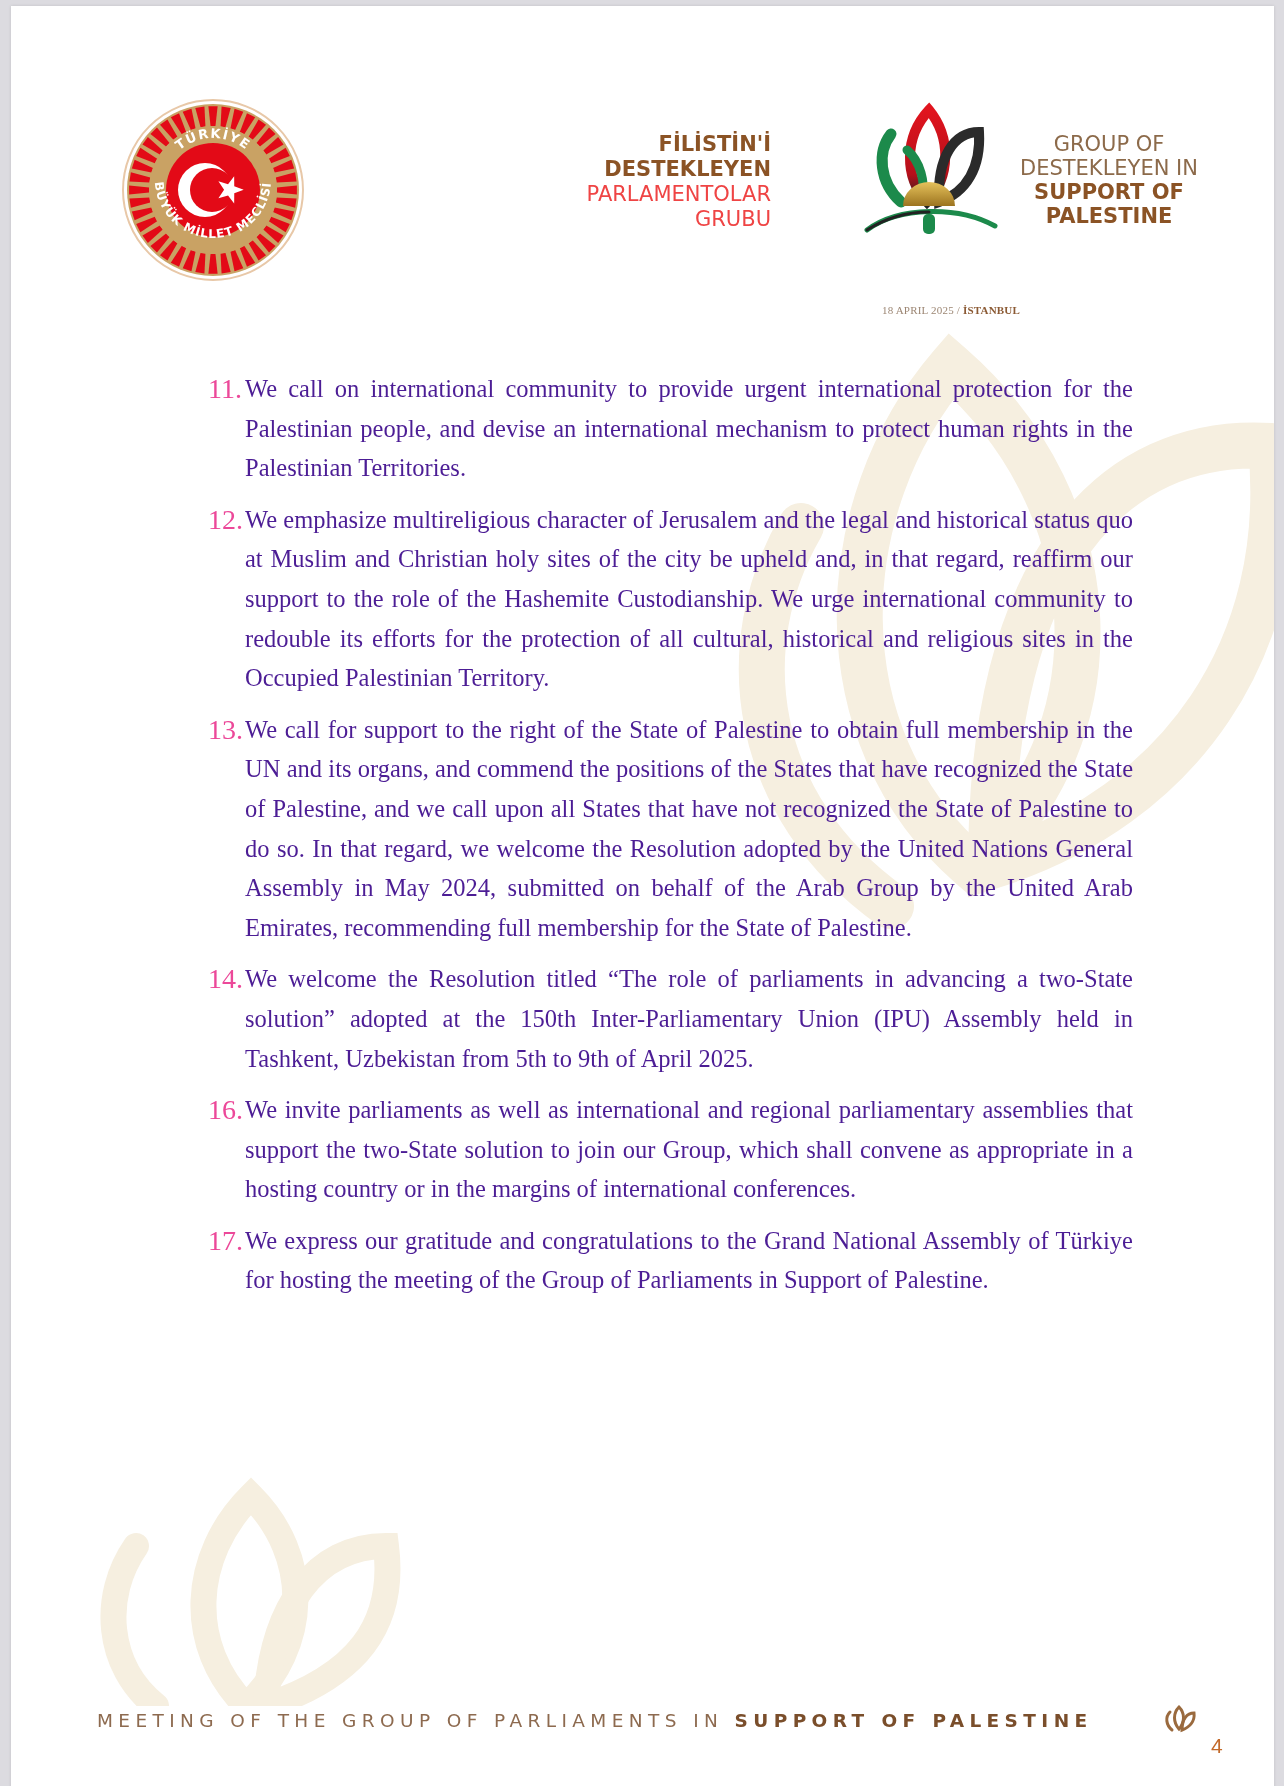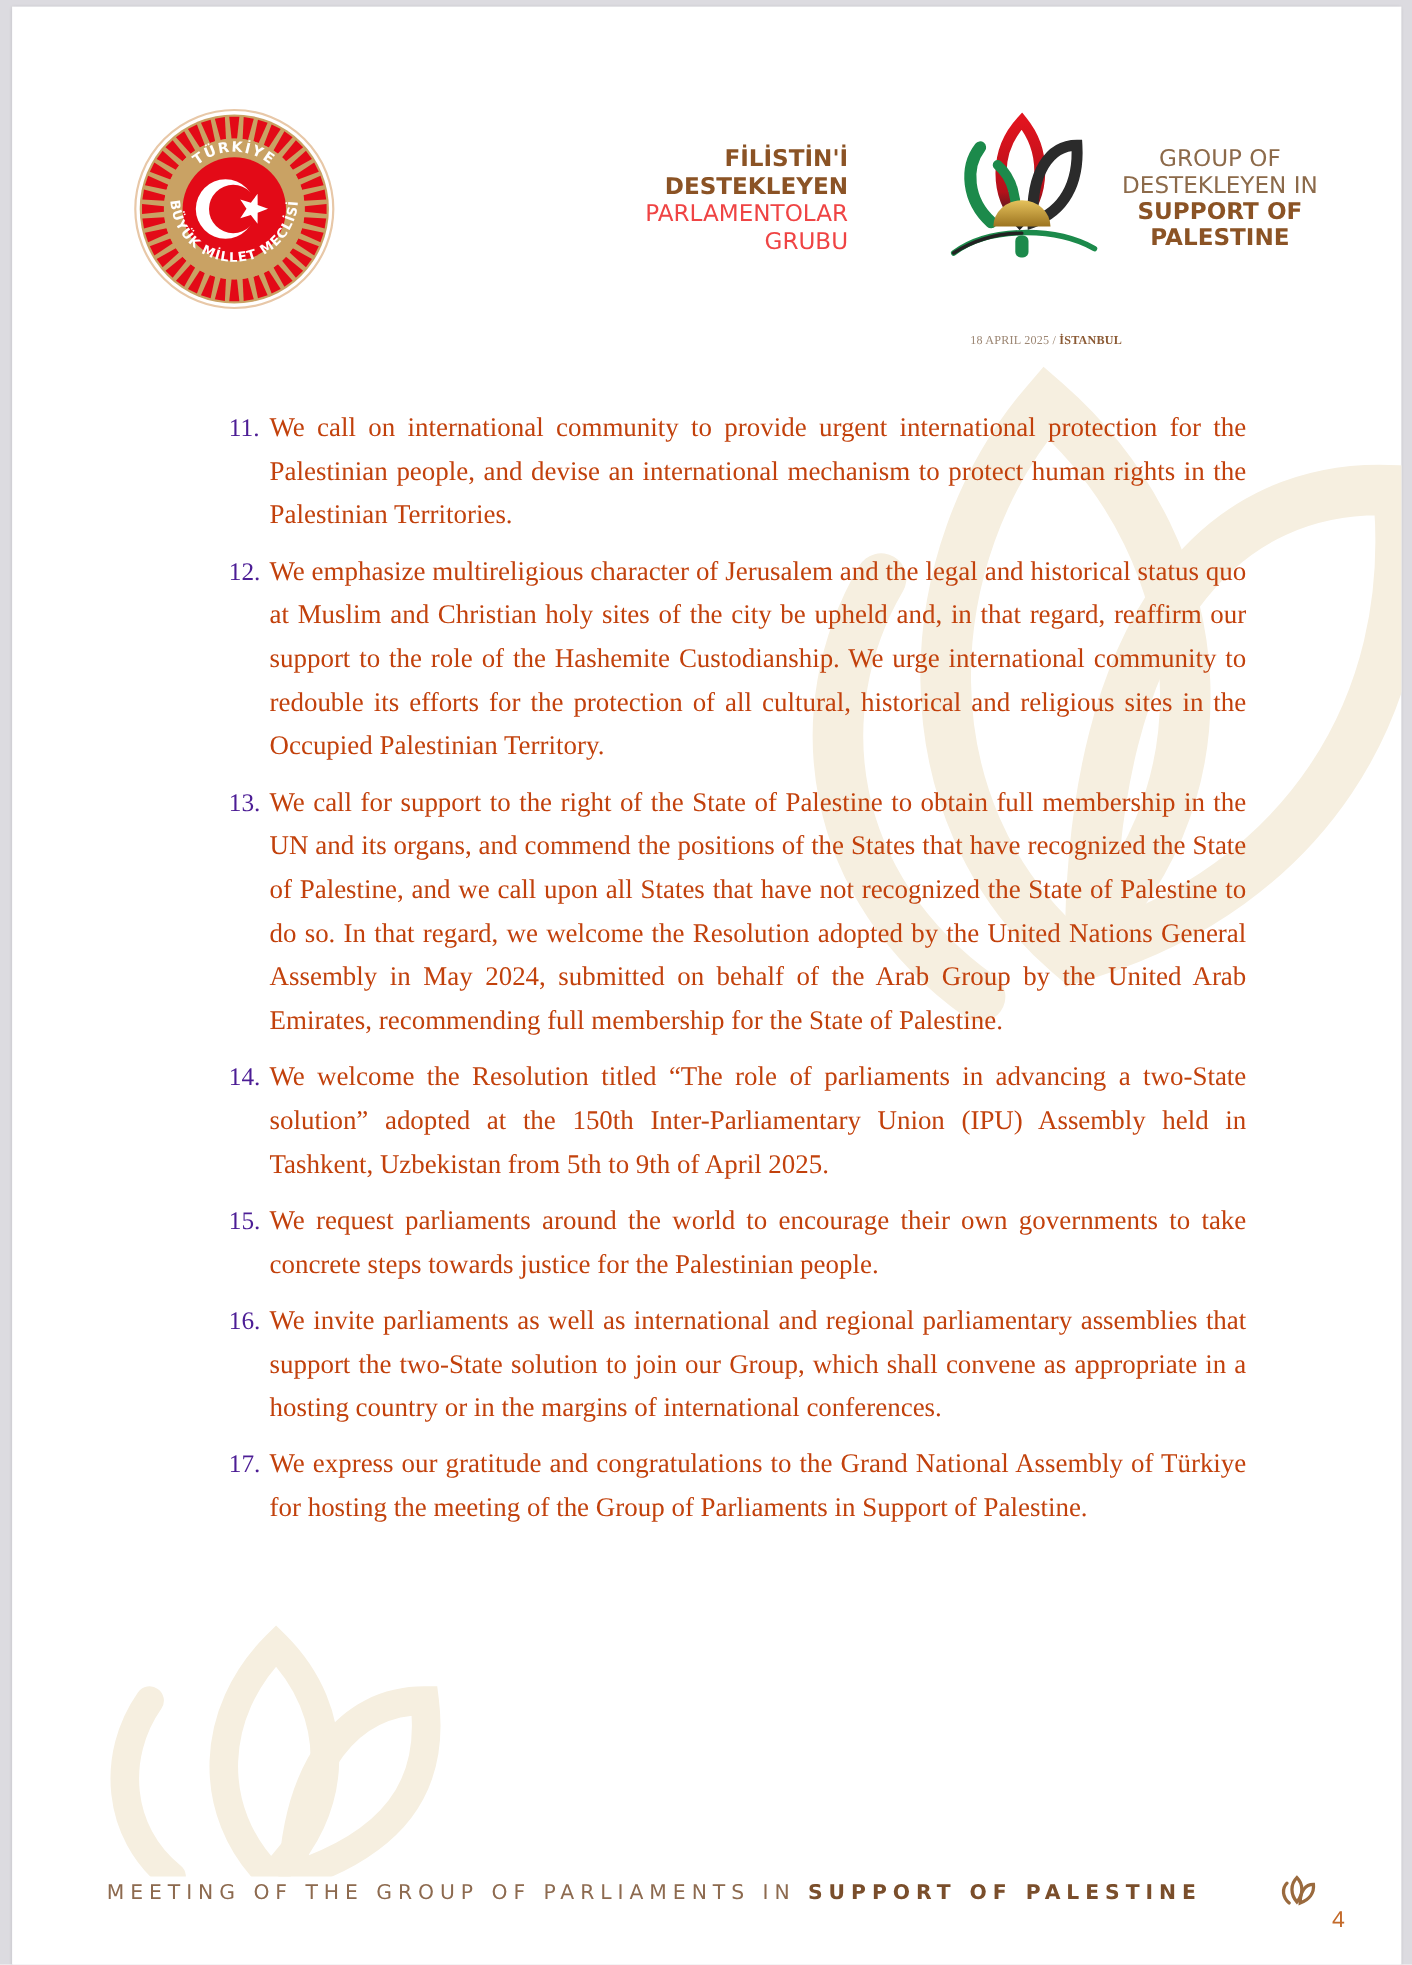--- a/index.html
+++ b/index.html
@@ -37,22 +37,22 @@
     .arabic { position: absolute; left: 740px; top: 252px; width: 340px; text-align: center;
       font-family: "DejaVu Sans", sans-serif; font-size: 22px; color: #8d6844; direction: rtl; }
     .arabic .b { font-weight: bold; color: #8b5325; }
     .date { position: absolute; left: 820px; top: 298px; width: 240px; text-align: center;
       font-family: Liberation Serif, serif; font-size: 11px; color: #9c8673; letter-spacing: 0.2px; }
     .date .b { font-weight: bold; color: #8b5a34; }
 
     
     .items { position: absolute; left: 197px; top: 363px; width: 925px; margin: 0; padding: 0; list-style: none; }
     .item { position: relative; padding-left: 37px; margin-bottom: 11.5px; }
-    .num { position: absolute; left: 0; top: 0; font-size: 23px; color: #4c1d95; line-height: 39.7px; }
-    .txt { font-size: 24.5px; line-height: 39.7px; color: #c2410c; text-align: justify; text-align-last: left; margin: 0; }
+    .num { position: absolute; left: 0; top: 0; font-size: 28px; color: #ec4899; line-height: 39.7px; }
+    .txt { font-size: 24.5px; line-height: 39.7px; color: #4c1d95; text-align: justify; text-align-last: left; margin: 0; }
 
     
     .footer { position: absolute; left: 86px; top: 1704px; font-family: "DejaVu Sans", sans-serif;
       font-size: 18.5px; letter-spacing: 5.4px; color: #8d6a4f; white-space: nowrap; }
     .footer .b { font-weight: bold; color: #7a4e2b; }
     .foot-icon { position: absolute; left: 1150px; top: 1698px; width: 36px; height: 30px; }
     .pageno { position: absolute; left: 1200px; top: 1728px; font-family: "Liberation Sans", sans-serif;
       font-size: 21px; color: #c36a2a; }
   </style>
 </head>
@@ -188,24 +188,20 @@
     </li>
     <li class="item">
       <span class="num">13.</span>
       <p class="txt">We call for support to the right of the State of Palestine to obtain full membership in the UN and its organs, and commend the positions of the States that have recognized the State of Palestine, and we call upon all States that have not recognized the State of Palestine to do so. In that regard, we welcome the Resolution adopted by the United Nations General Assembly in May 2024, submitted on behalf of the Arab Group by the United Arab Emirates, recommending full membership for the State of Palestine.</p>
     </li>
     <li class="item">
       <span class="num">14.</span>
       <p class="txt">We welcome the Resolution titled “The role of parliaments in advancing a two-State solution” adopted at the 150th Inter-Parliamentary Union (IPU) Assembly held in Tashkent, Uzbekistan from 5th to 9th of April 2025.</p>
     </li>
     <li class="item">
-      <span class="num">15.</span>
-      <p class="txt">We request parliaments around the world to encourage their own governments to take concrete steps towards justice for the Palestinian people.</p>
-    </li>
-    <li class="item">
       <span class="num">16.</span>
       <p class="txt">We invite parliaments as well as international and regional parliamentary assemblies that support the two-State solution to join our Group, which shall convene as appropriate in a hosting country or in the margins of international conferences.</p>
     </li>
     <li class="item">
       <span class="num">17.</span>
       <p class="txt">We express our gratitude and congratulations to the Grand National Assembly of Türkiye for hosting the meeting of the Group of Parliaments in Support of Palestine.</p>
     </li>
   </ol>
 
   <div class="footer">

